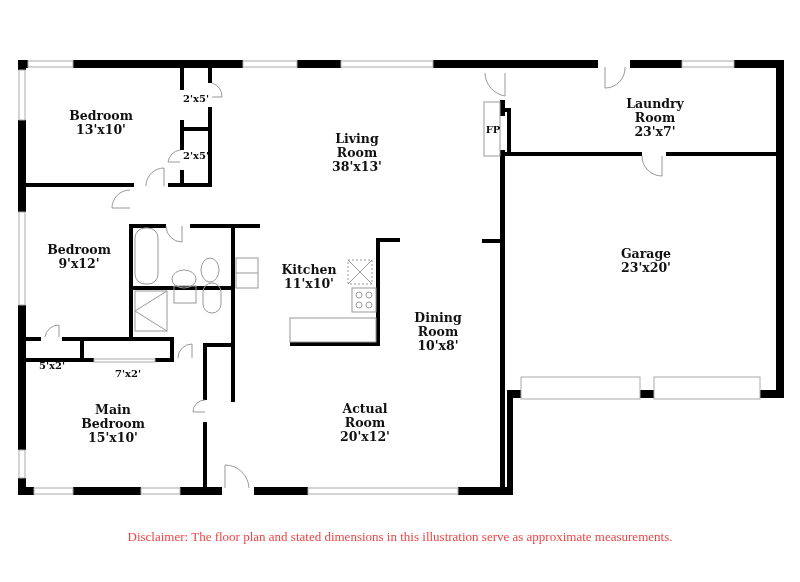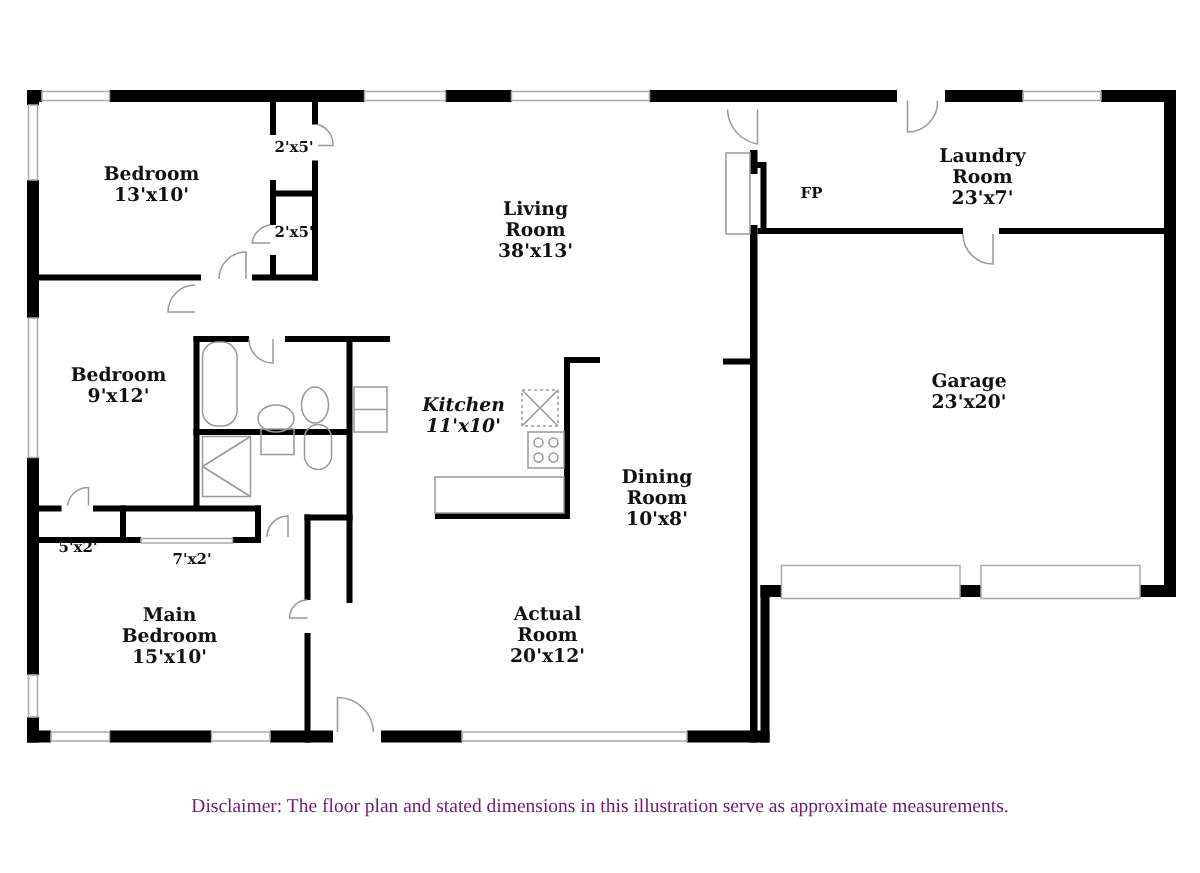--- a/index.html
+++ b/index.html
@@ -1,20 +1,20 @@
 <!DOCTYPE html>
 <html><head>
 <meta charset="utf-8">
 <style>
   html, body { margin: 0; padding: 0; background: #ffffff; }
   body { width: 800px; height: 582px; position: relative; overflow: hidden; font-family: "DejaVu Serif", serif; }
   #plan { position: absolute; left: 0; top: 0; width: 800px; height: 582px; }
   .label { position: absolute; text-align: center; font-family: "DejaVu Serif", serif; font-weight: bold; color: #111; font-size: 12.5px; line-height: 14px; transform: translateX(-50%); white-space: nowrap; }
   .label.small { font-size: 10px; line-height: 10px; }
-  .disclaimer { position: absolute; left: 0; top: 529px; width: 800px; text-align: center; font-family: "Liberation Serif", serif; font-size: 13px; line-height: 16px; color: #701a75; }
+  .disclaimer { position: absolute; left: 0; top: 529px; width: 800px; text-align: center; font-family: "Liberation Serif", serif; font-size: 13px; line-height: 16px; color: #ef4444; }
 </style>
 </head>
 <body>
 
 <svg id="plan" viewBox="0 0 800 582" xmlns="http://www.w3.org/2000/svg">
   <g fill="#000">
 
     <rect x="18" y="60" width="10" height="8"></rect>
     <rect x="73" y="60" width="170" height="8"></rect>
     <rect x="297" y="60" width="44" height="8"></rect>
@@ -146,33 +146,33 @@
   <div>2'x5'</div>
 </div>
 <div class="label small" style="left:196px;top:151px;">
   <div>2'x5'</div>
 </div>
 <div class="label" style="left:357px;top:132px;">
   <div>Living</div>
   <div>Room</div>
   <div>38'x13'</div>
 </div>
-<div class="label small" style="left:493px;top:125px;margin-left:48px;">
+<div class="label small" style="left:493px;top:125px;">
   <div>FP</div>
 </div>
 <div class="label" style="left:655px;top:97px;">
   <div>Laundry</div>
   <div>Room</div>
   <div>23'x7'</div>
 </div>
 <div class="label" style="left:79px;top:243px;">
   <div>Bedroom</div>
   <div>9'x12'</div>
 </div>
-<div class="label" style="left:309px;top:263px;font-style:italic;">
+<div class="label" style="left:309px;top:263px;">
   <div>Kitchen</div>
   <div>11'x10'</div>
 </div>
 <div class="label" style="left:438px;top:273px;margin-top:38px;">
   <div>Dining</div>
   <div>Room</div>
   <div>10'x8'</div>
 </div>
 <div class="label" style="left:646px;top:247px;">
   <div>Garage</div>

